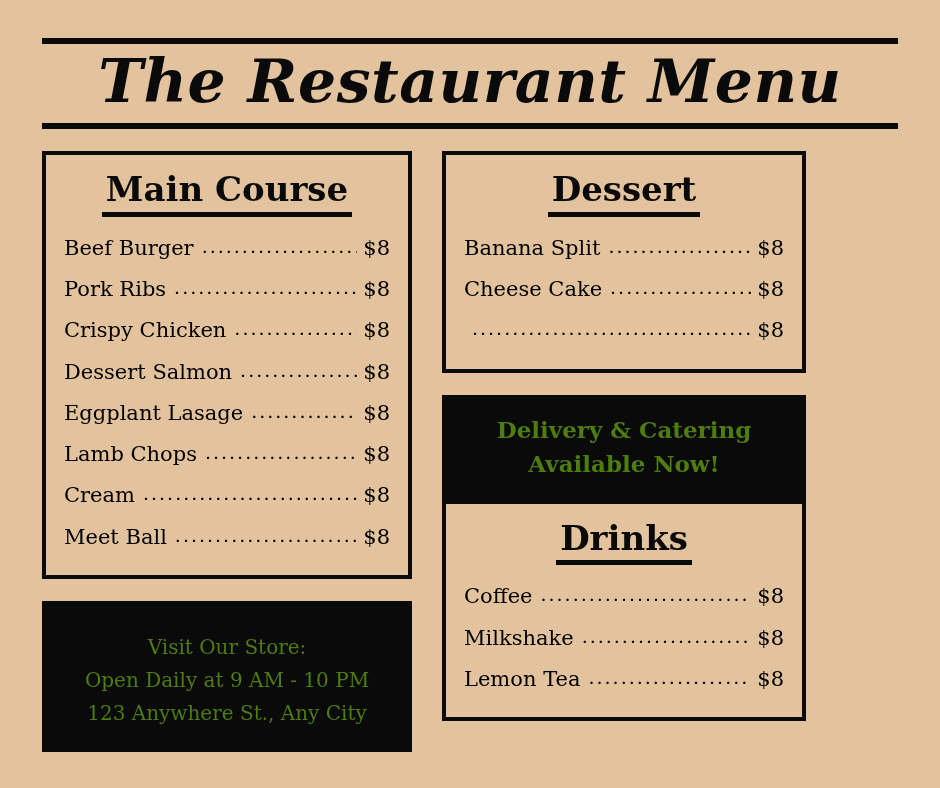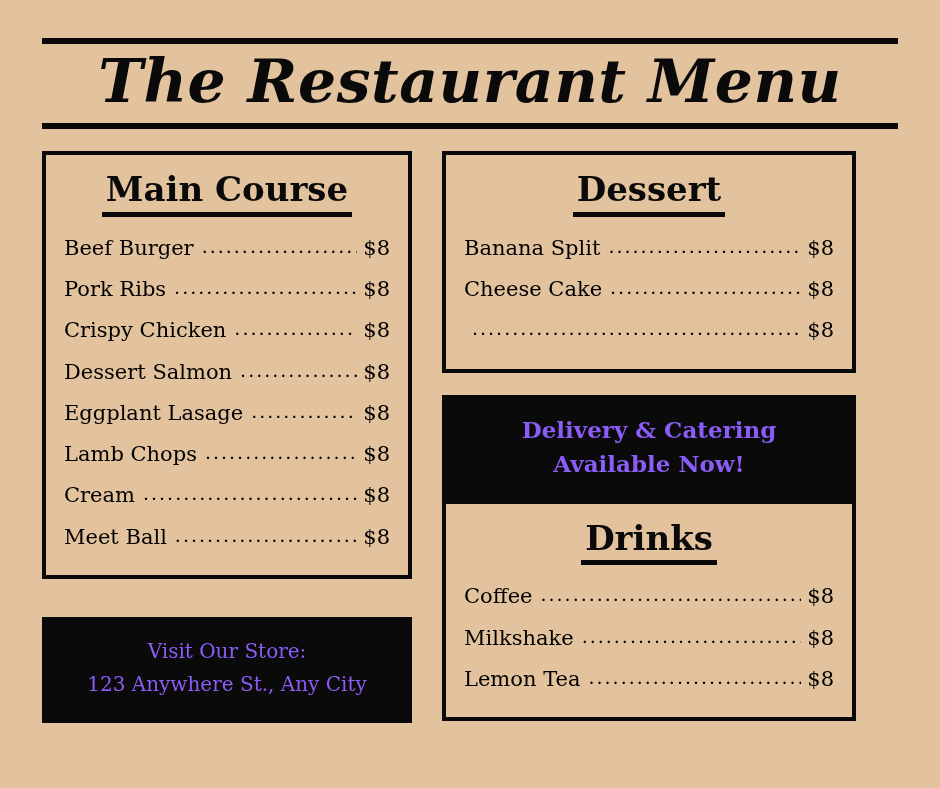--- a/index.html
+++ b/index.html
@@ -40,21 +40,21 @@
     font-style: italic;
   }
 
   
   .columns {
     display: flex;
     gap: 30px;
     margin: 22px 42px 0 42px;
   }
   .col-left { width: 370px; }
-  .col-right { width: 414px; }
+  .col-right { width: 364px; }
 
   .panel {
     border: 4px solid #0a0a0a;
     background: transparent;
     box-sizing: border-box;
     padding: 14px 18px 18px 18px;
   }
 
   .panel-heading {
     text-align: center;
@@ -90,36 +90,36 @@
     letter-spacing: 2px;
     font-size: 19px;
     position: relative;
     top: -2px;
   }
   .price { flex: 0 0 auto; }
 
   
   .callout {
     background: #0a0a0a;
-    color: #8b5cf6;
+    color: #4d7c0f;
     text-align: center;
     box-sizing: border-box;
   }
   .promo {
     padding: 18px 14px;
     font-weight: 700;
     font-size: 23px;
     line-height: 1.5;
     margin-top: 22px;
   }
   .store {
-    padding: 18px 14px 22px 14px;
+    padding: 30px 14px 22px 14px;
     font-size: 20px;
     line-height: 1.65;
-    margin-top: 38px;
+    margin-top: 22px;
     text-align: center;
   }
   .store div { white-space: nowrap; }
 </style>
 </head>
 <body>
 
 <div class="page">
 
   <div class="title-block">
@@ -173,20 +173,21 @@
           <li class="menu-row">
             <span class="item-name">Meet Ball</span>
             <span class="dots">......................................................................................</span>
             <span class="price">$8</span>
           </li>
         </ul>
       </div>
 
       <div class="callout store">
         <div>Visit Our Store:</div>
+        <div>Open Daily at 9 AM - 10 PM</div>
         <div>123 Anywhere St., Any City</div>
       </div>
 
     </div>
 
     <div class="col-right">
 
       <div class="panel">
         <div class="heading-wrap">
           <span class="panel-heading">Dessert</span>

